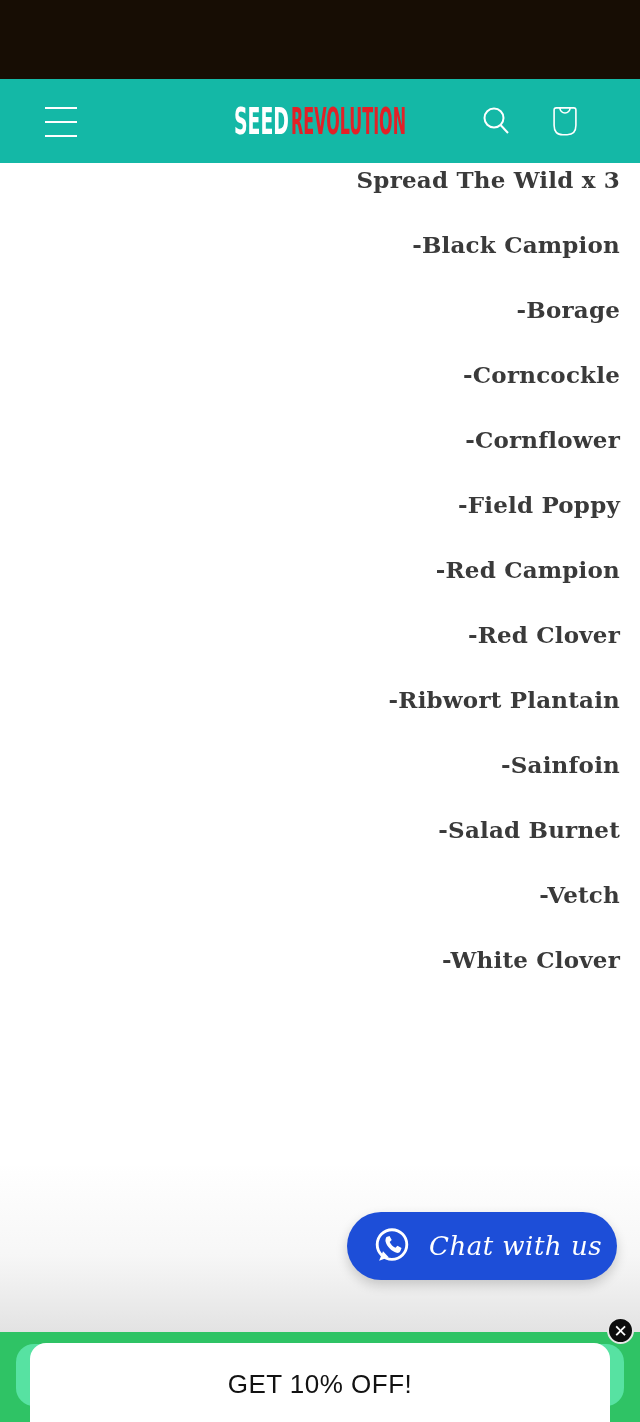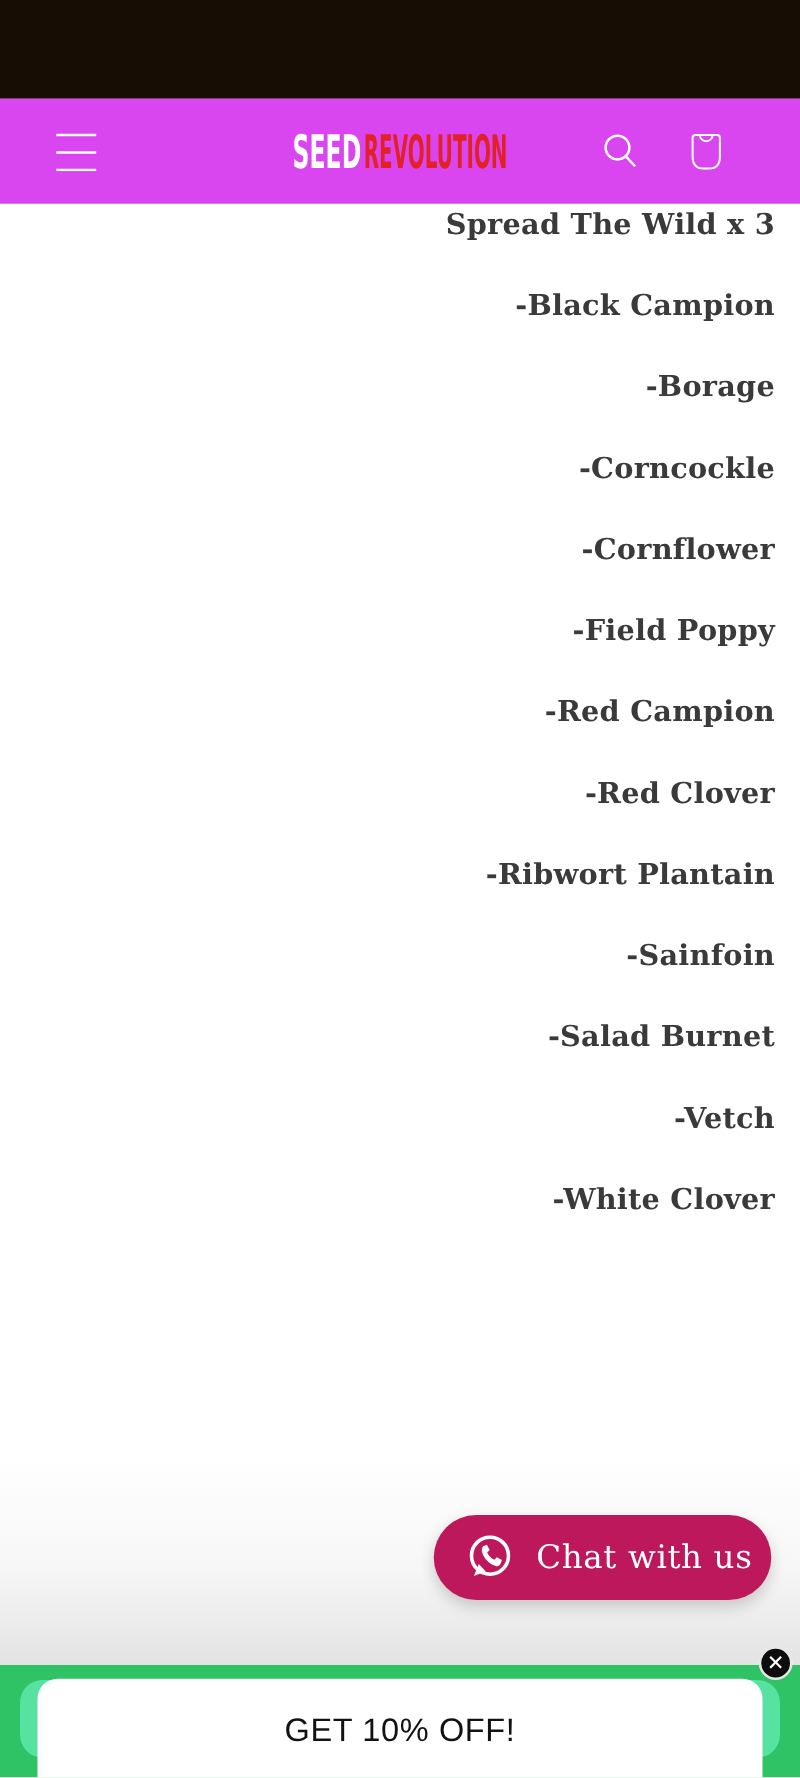--- a/index.html
+++ b/index.html
@@ -4,21 +4,21 @@
 <style>
   html,body{margin:0;padding:0;}
   body{
     width:640px;height:1422px;position:relative;overflow:hidden;
     background:#ffffff;font-family:"DejaVu Serif", serif;
   }
   
   .top-band{position:absolute;left:0;top:0;width:640px;height:79px;background:#170d04;}
   
   .header{
-    position:absolute;left:0;top:79px;width:640px;height:84px;background:#d946ef;
+    position:absolute;left:0;top:79px;width:640px;height:84px;background:#14b8a6;
     display:flex;
   }
   .menu-btn{background:none;border:none;padding:0;margin-left:44px;cursor:pointer;line-height:0;}
   .logo{
     position:absolute;left:50%;top:50%;transform:translate(-50%,-50%);
     line-height:0;cursor:pointer;
   }
   .header-right{position:absolute;right:59px;top:0;height:84px;display:flex;align-items:center;gap:38px;}
   .icon-btn{background:none;border:none;padding:0;cursor:pointer;line-height:0;}
   
@@ -31,22 +31,22 @@
   }
   .main p.contains{font-style:italic;}
   
   .page-fade{
     position:absolute;left:0;bottom:90px;width:640px;height:170px;pointer-events:none;
     background:linear-gradient(180deg, rgba(100,100,100,0) 0%, rgba(90,90,90,0.05) 55%, rgba(80,80,80,0.16) 100%);
   }
   
   .chat-pill{
     position:absolute;left:347px;top:1212px;width:270px;height:68px;border-radius:34px;
-    background:#be185d;border:none;cursor:pointer;display:flex;align-items:center;
-    box-shadow:0 5px 12px rgba(0,0,0,0.18);padding:0;
+    background:#1d4ed8;border:none;cursor:pointer;display:flex;align-items:center;
+    box-shadow:0 5px 12px rgba(0,0,0,0.18);padding:0;font-style:italic;
   }
   .chat-pill .wa-icon{margin-left:24px;line-height:0;}
   .chat-pill .chat-label{
     color:#ffffff;font-size:26px;font-family:"DejaVu Serif", serif;margin-left:16px;letter-spacing:.5px;
   }
   
   .promo-banner{position:absolute;left:0;bottom:0;width:640px;height:90px;background:#2fc365;}
   .promo-accent{
     position:absolute;left:16px;right:16px;top:12px;height:62px;border-radius:18px;background:#57e2a2;
   }

